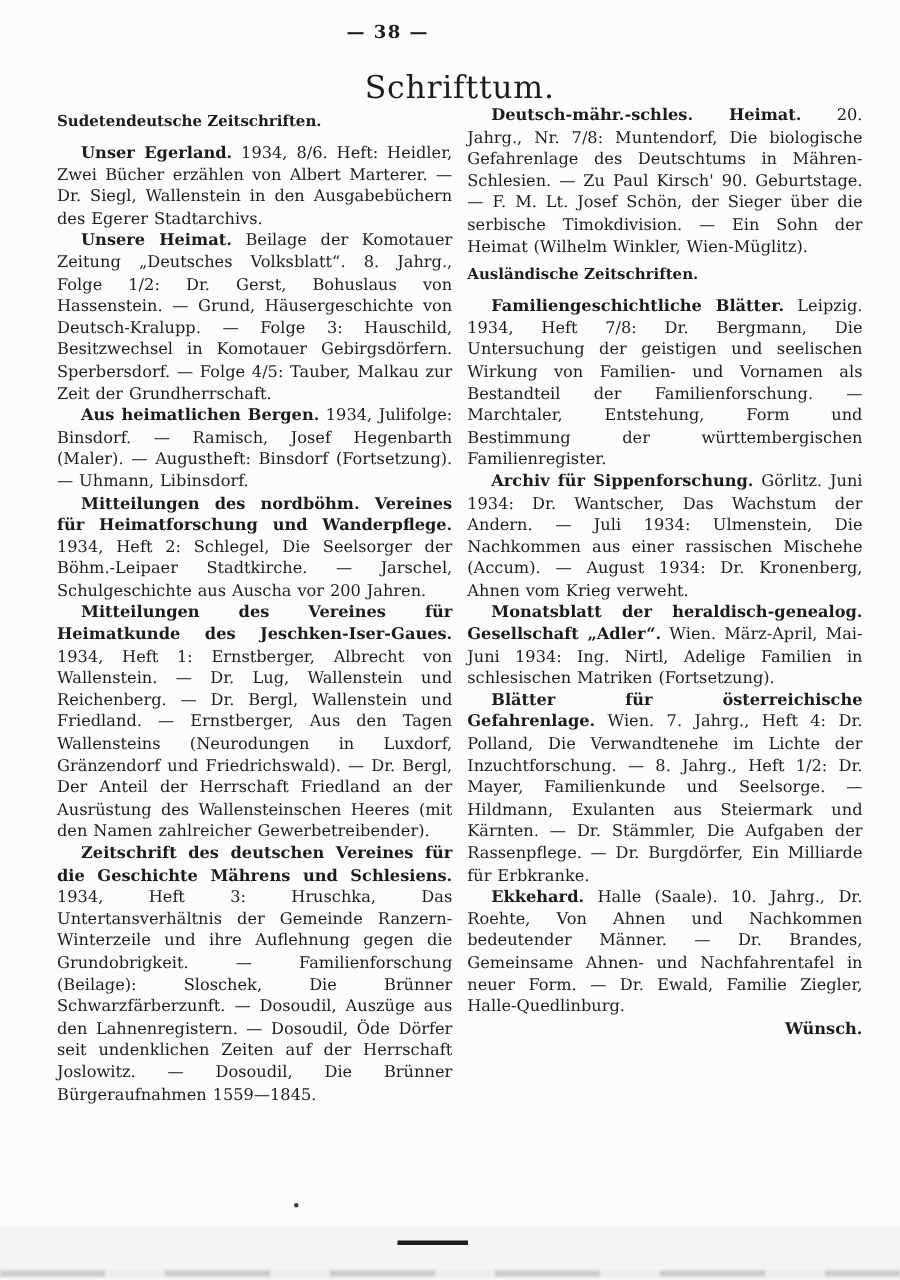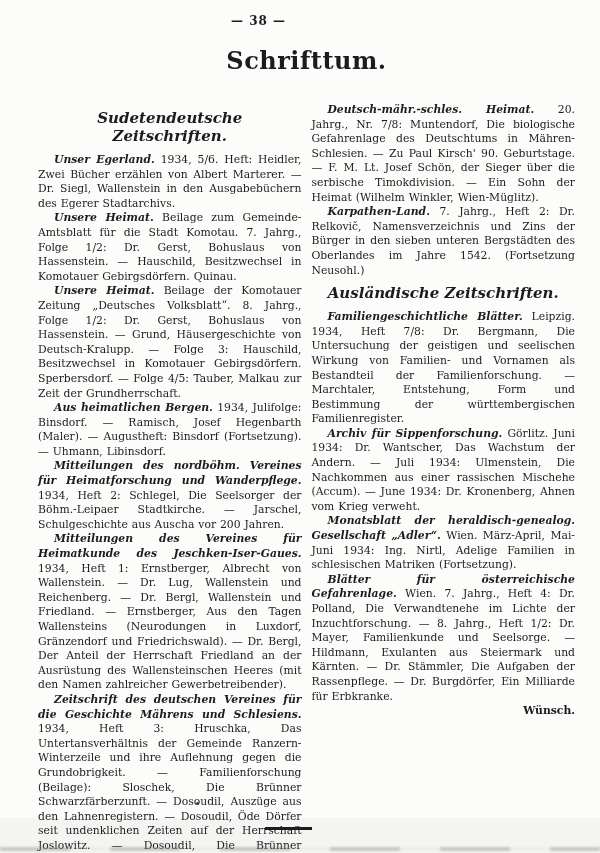--- a/index.html
+++ b/index.html
@@ -20,52 +20,49 @@
   .page-number{
     text-align:center;
     font-size:12px;
     font-weight:bold;
     letter-spacing:1px;
     margin:0 0 18px 0;
     transform:translateX(-48px);
   }
   .page-title{
     text-align:center;
-    font-size:24px;
-    font-weight:bold;
+    font-size:21px;
+    font-weight:normal;
     letter-spacing:0.5px;
-    margin:0 0 28px 0;
+    margin:0 0 0 0;
   }
   .columns{
     display:flex;
     gap:10px;
   }
   .col{
     width:50%;
     hyphens:auto;
     -webkit-hyphens:auto;
   }
   .section-heading{
-    text-align:center;
-    font-size:15px;
+    font-size:10px;
     font-weight:bold;
     margin:6px 0 8px 0;
-    font-style:italic;
   }
   .entry{
     margin:0;
     font-size:10.8px;
     line-height:14.6px;
     text-align:justify;
     text-indent:16px;
     word-spacing:0.5px;
   }
   .entry .entry-title{
     font-weight:bold;
-    font-style:italic;
   }
   .signature{
     display:block;
     text-align:right;
     font-size:10.8px;
     line-height:14.6px;
     font-weight:bold;
   }
   .bottom-rule{
     position:absolute;
@@ -98,25 +95,21 @@
   <p class="page-number">— 38 —</p>
   <h1 class="page-title">Schrifttum.</h1>
 
   <div class="columns">
 
     <div class="col">
       <h2 class="section-heading">Sudetendeutsche Zeitschriften.</h2>
 
       <p class="entry">
         <b class="entry-title">Unser Egerland.</b>
-        <span>1934, 5/6. Heft: Heidler, Zwei Bücher erzählen von Albert Marterer. — Dr. Siegl, Wallenstein in den Ausgabebüchern des Egerer Stadtarchivs.</span>
-      </p>
-      <p class="entry">
-        <b class="entry-title">Unsere Heimat.</b>
-        <span>Beilage zum Gemeinde-Amtsblatt für die Stadt Komotau. 7. Jahrg., Folge 1/2: Dr. Gerst, Bohuslaus von Hassenstein. — Hauschild, Besitzwechsel in Komotauer Gebirgsdörfern. Quinau.</span>
+        <span>1934, 8/6. Heft: Heidler, Zwei Bücher erzählen von Albert Marterer. — Dr. Siegl, Wallenstein in den Ausgabebüchern des Egerer Stadtarchivs.</span>
       </p>
       <p class="entry">
         <b class="entry-title">Unsere Heimat.</b>
         <span>Beilage der Komotauer Zeitung „Deutsches Volksblatt“. 8. Jahrg., Folge 1/2: Dr. Gerst, Bohuslaus von Hassenstein. — Grund, Häusergeschichte von Deutsch-Kralupp. — Folge 3: Hauschild, Besitzwechsel in Komotauer Gebirgsdörfern. Sperbersdorf. — Folge 4/5: Tauber, Malkau zur Zeit der Grundherrschaft.</span>
       </p>
       <p class="entry">
         <b class="entry-title">Aus heimatlichen Bergen.</b>
         <span>1934, Julifolge: Binsdorf. — Ramisch, Josef Hegenbarth (Maler). — Augustheft: Binsdorf (Fortsetzung). — Uhmann, Libinsdorf.</span>
       </p>
       <p class="entry">
@@ -132,42 +125,42 @@
         <span>1934, Heft 3: Hruschka, Das Untertansverhältnis der Gemeinde Ranzern-Winterzeile und ihre Auflehnung gegen die Grundobrigkeit. — Familienforschung (Beilage): Sloschek, Die Brünner Schwarzfärberzunft. — Dosoudil, Auszüge aus den Lahnenregistern. — Dosoudil, Öde Dörfer seit undenklichen Zeiten auf der Herrschaft Joslowitz. — Dosoudil, Die Brünner Bürgeraufnahmen 1559—1845.</span>
       </p>
     </div>
 
     <div class="col">
 
       <p class="entry">
         <b class="entry-title">Deutsch-mähr.-schles. Heimat.</b>
         <span>20. Jahrg., Nr. 7/8: Muntendorf, Die biologische Gefahrenlage des Deutschtums in Mähren-Schlesien. — Zu Paul Kirsch' 90. Geburtstage. — F. M. Lt. Josef Schön, der Sieger über die serbische Timokdivision. — Ein Sohn der Heimat (Wilhelm Winkler, Wien-Müglitz).</span>
       </p>
-      <p class="entry">
-        <b class="entry-title">Karpathen-Land.</b>
-        <span>7. Jahrg., Heft 2: Dr. Relkovič, Namensverzeichnis und Zins der Bürger in den sieben unteren Bergstädten des Oberlandes im Jahre 1542. (Fortsetzung Neusohl.)</span>
-      </p>
 
       <h2 class="section-heading">Ausländische Zeitschriften.</h2>
 
       <p class="entry">
         <b class="entry-title">Familiengeschichtliche Blätter.</b>
         <span>Leipzig. 1934, Heft 7/8: Dr. Bergmann, Die Untersuchung der geistigen und seelischen Wirkung von Familien- und Vornamen als Bestandteil der Familienforschung. — Marchtaler, Entstehung, Form und Bestimmung der württembergischen Familienregister.</span>
       </p>
       <p class="entry">
         <b class="entry-title">Archiv für Sippenforschung.</b>
-        <span>Görlitz. Juni 1934: Dr. Wantscher, Das Wachstum der Andern. — Juli 1934: Ulmenstein, Die Nachkommen aus einer rassischen Mischehe (Accum). — June 1934: Dr. Kronenberg, Ahnen vom Krieg verweht.</span>
+        <span>Görlitz. Juni 1934: Dr. Wantscher, Das Wachstum der Andern. — Juli 1934: Ulmenstein, Die Nachkommen aus einer rassischen Mischehe (Accum). — August 1934: Dr. Kronenberg, Ahnen vom Krieg verweht.</span>
       </p>
       <p class="entry">
         <b class="entry-title">Monatsblatt der heraldisch-genealog. Gesellschaft „Adler“.</b>
         <span>Wien. März-April, Mai-Juni 1934: Ing. Nirtl, Adelige Familien in schlesischen Matriken (Fortsetzung).</span>
       </p>
       <p class="entry">
         <b class="entry-title">Blätter für österreichische Gefahrenlage.</b>
         <span>Wien. 7. Jahrg., Heft 4: Dr. Polland, Die Verwandtenehe im Lichte der Inzuchtforschung. — 8. Jahrg., Heft 1/2: Dr. Mayer, Familienkunde und Seelsorge. — Hildmann, Exulanten aus Steiermark und Kärnten. — Dr. Stämmler, Die Aufgaben der Rassenpflege. — Dr. Burgdörfer, Ein Milliarde für Erbkranke.</span>
+      </p>
+      <p class="entry">
+        <b class="entry-title">Ekkehard.</b>
+        <span>Halle (Saale). 10. Jahrg., Dr. Roehte, Von Ahnen und Nachkommen bedeutender Männer. — Dr. Brandes, Gemeinsame Ahnen- und Nachfahrentafel in neuer Form. — Dr. Ewald, Familie Ziegler, Halle-Quedlinburg.</span>
       </p>
       <span class="signature">Wünsch.</span>
     </div>
 
   </div>
 
   <div class="scan-speckle"></div>
   <div class="bottom-rule"></div>
   <div class="bottom-edge-artifact"></div>
 </div>

